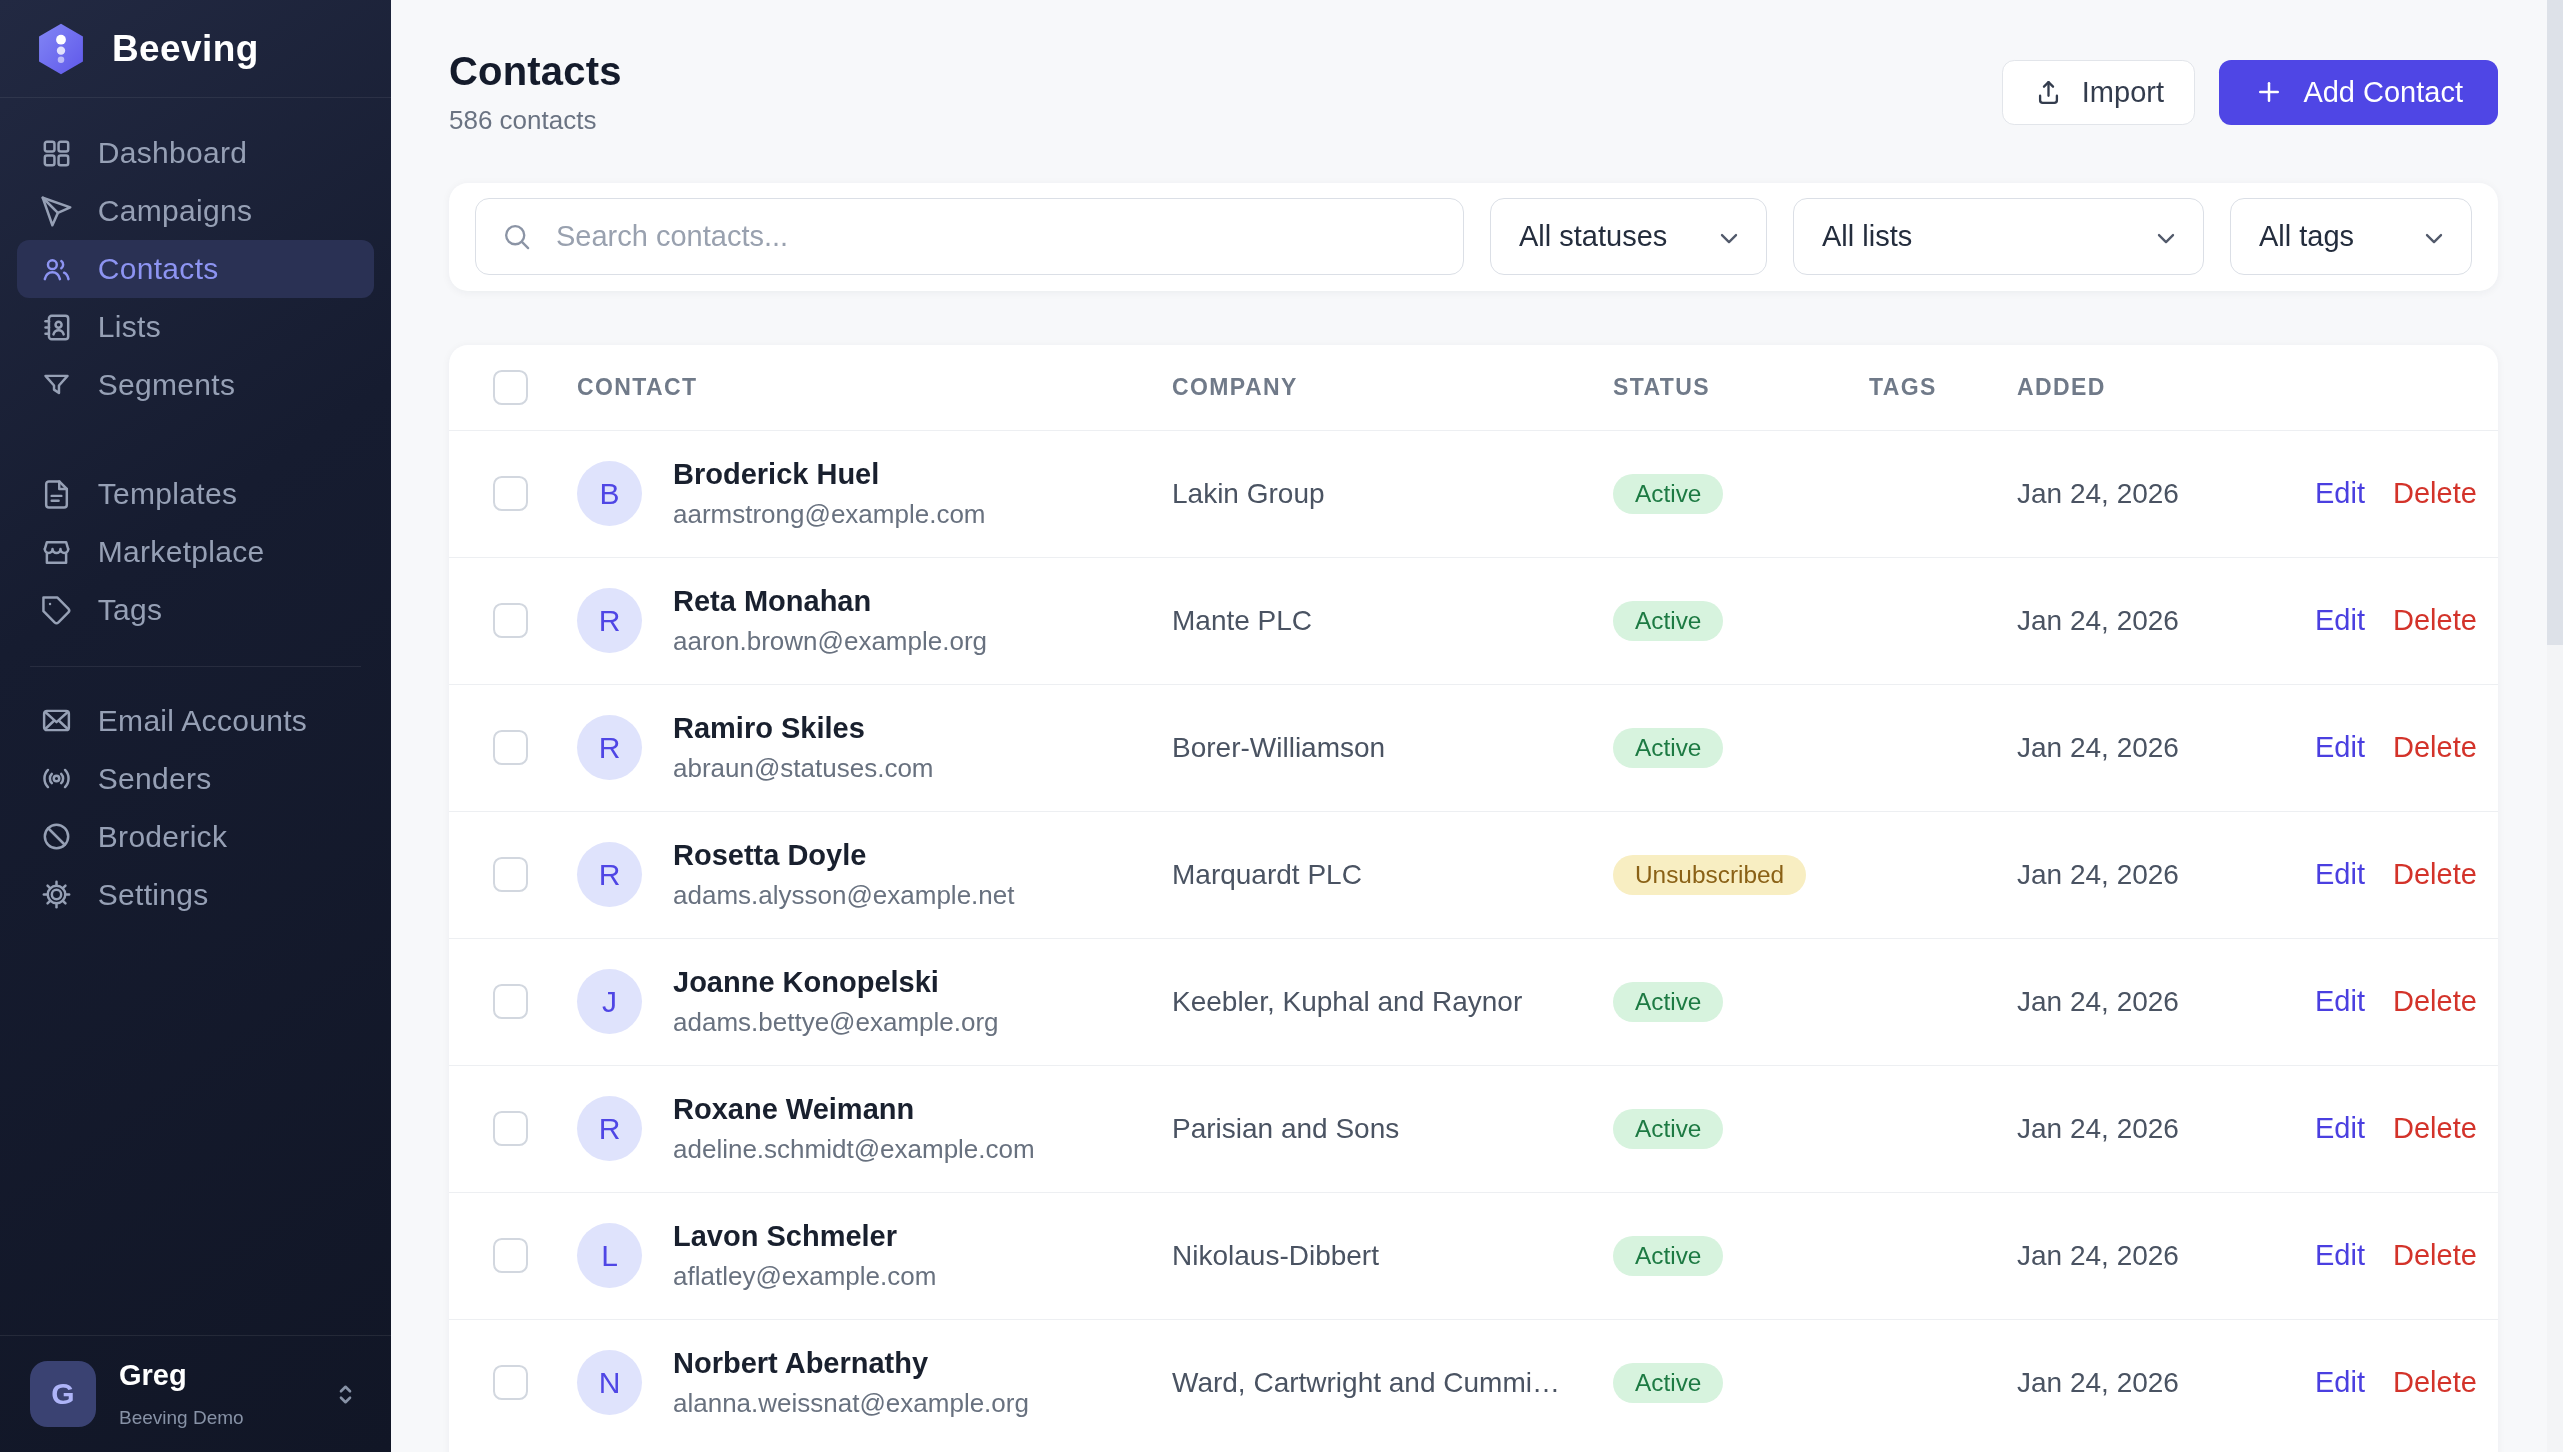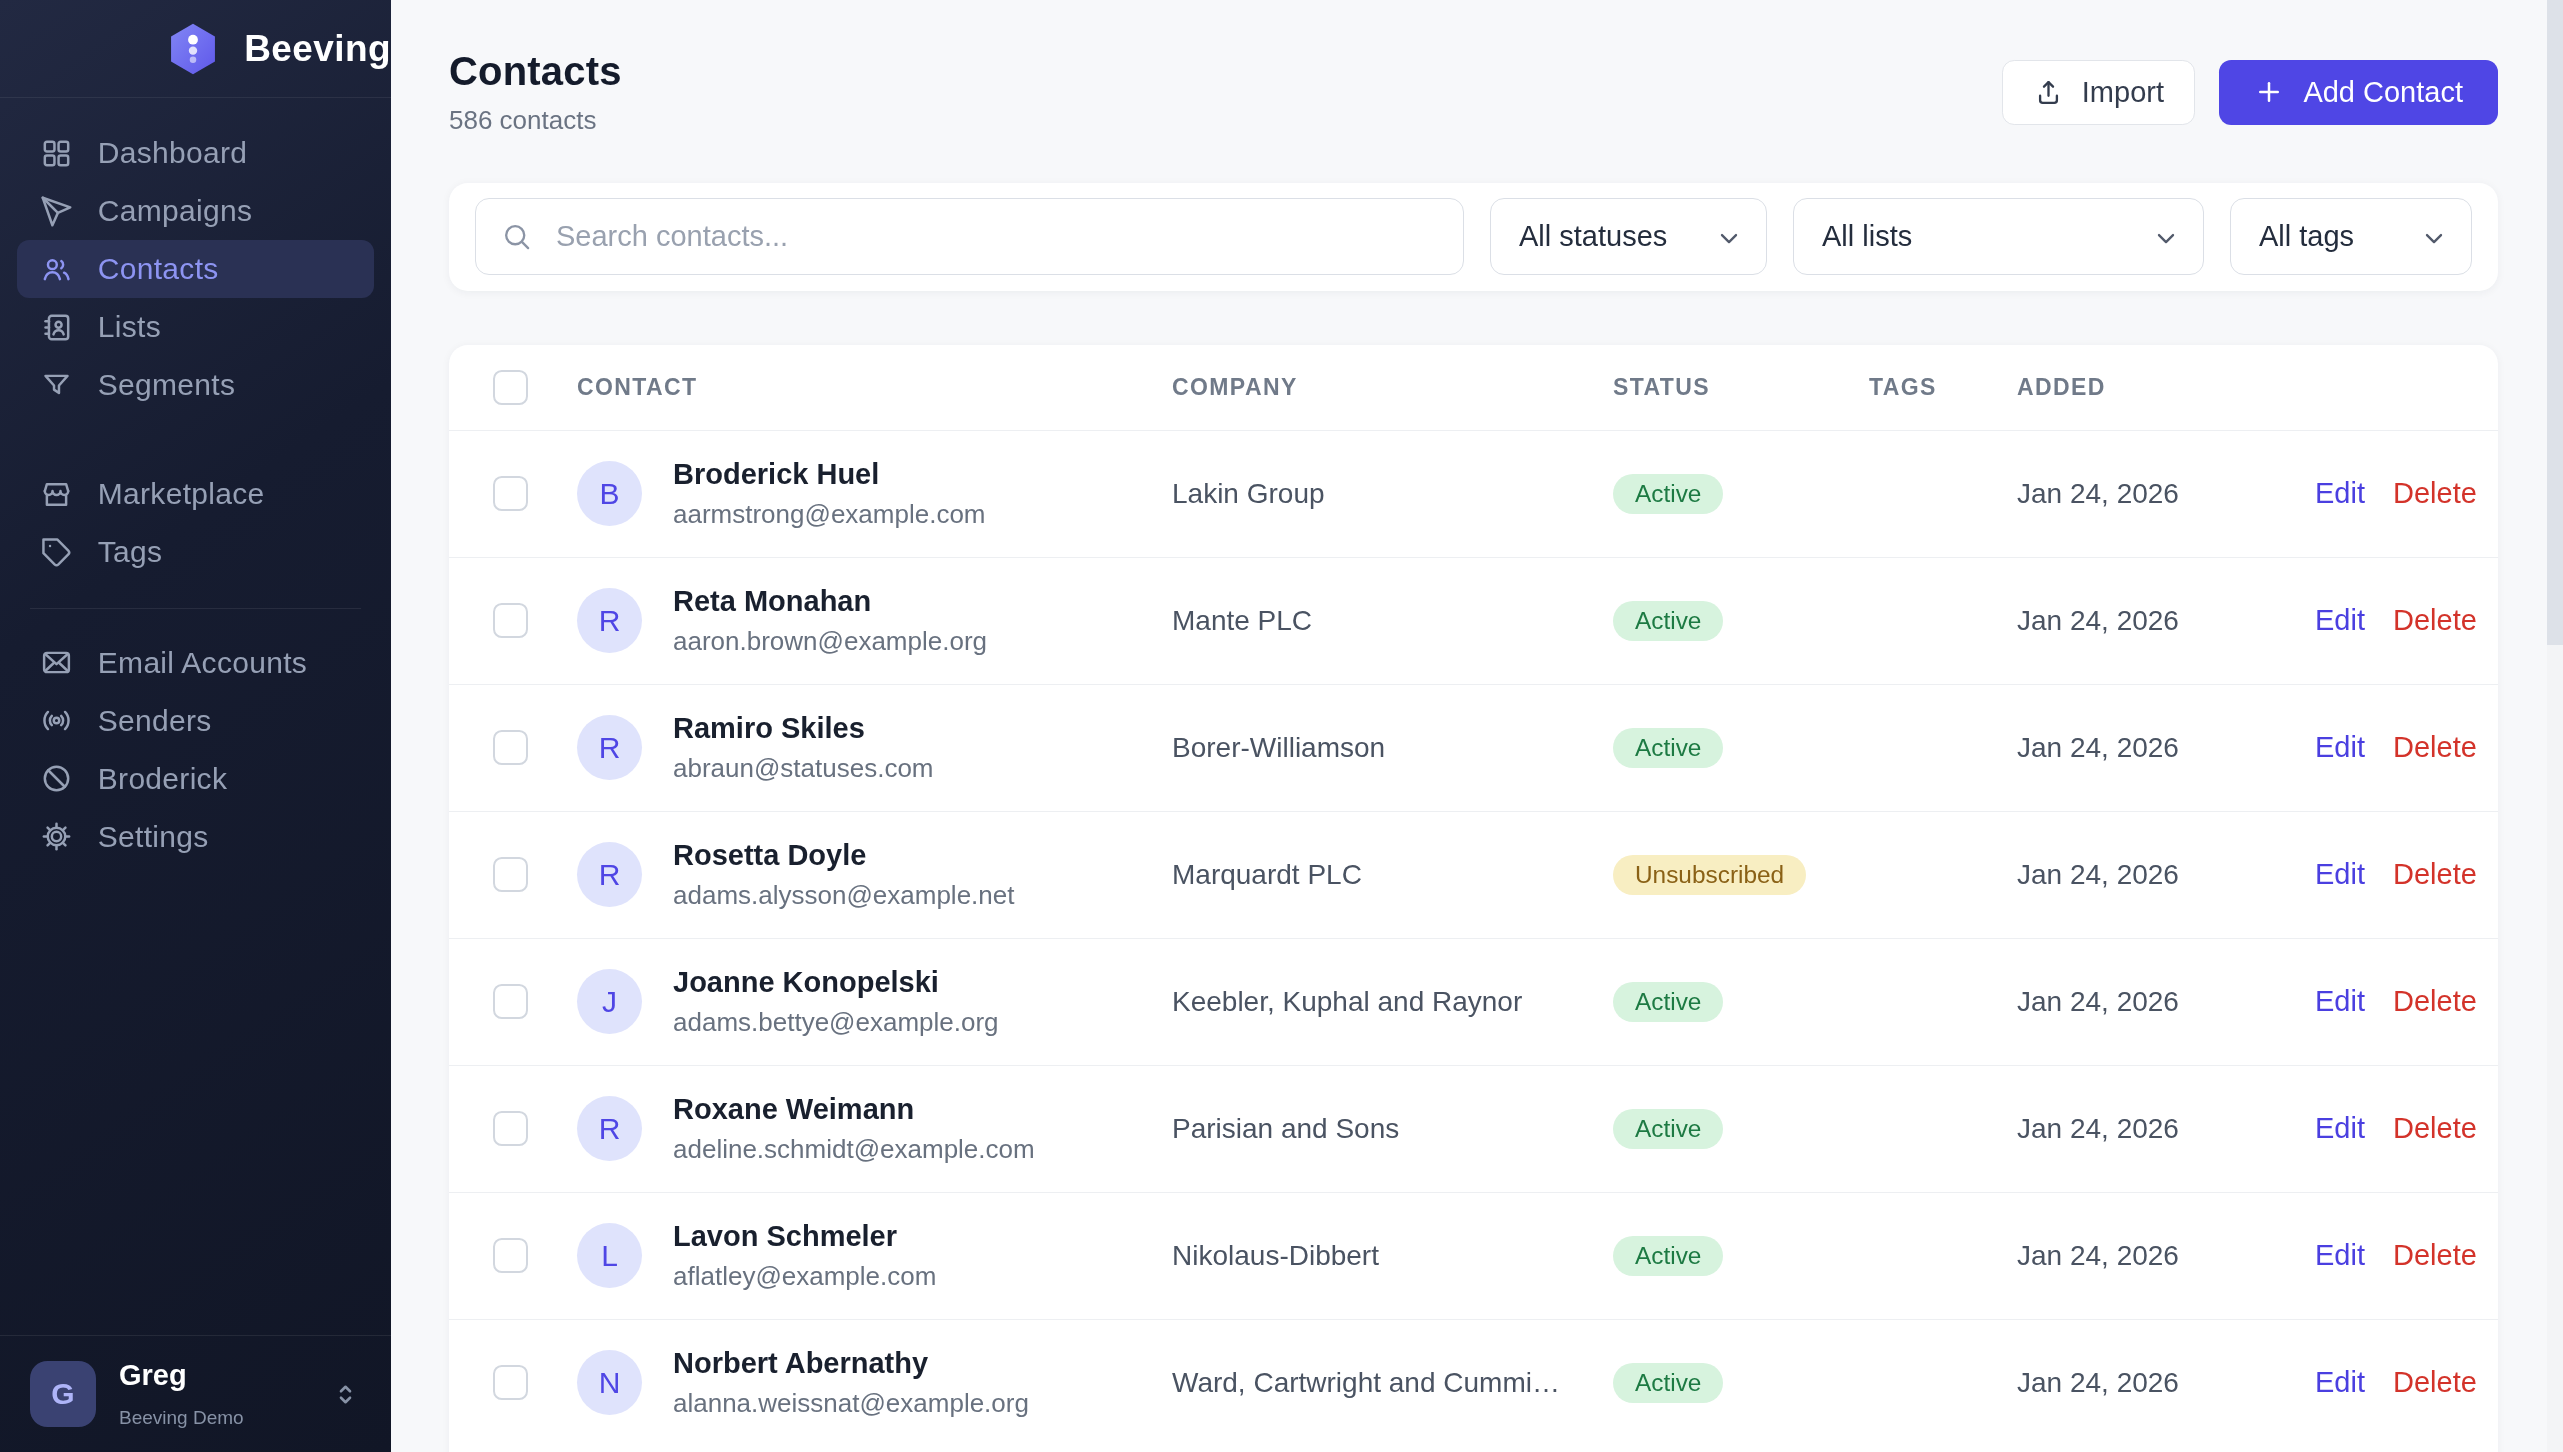--- a/index.html
+++ b/index.html
@@ -4,21 +4,21 @@
 <style>
   * { margin:0; padding:0; box-sizing:border-box; }
   html,body { width:2563px; height:1452px; overflow:hidden;
     font-family:"Liberation Sans", sans-serif; background:#f7f8fa; }
 
   
   .sidebar { position:absolute; left:0; top:0; width:391px; height:1452px;
     background:linear-gradient(145deg,#222942 0%,#161c30 38%,#111626 100%);
     display:flex; flex-direction:column; }
   .logo-bar { height:98px; flex:0 0 auto; display:flex; align-items:center;
-    gap:23px; border-bottom:1.7px solid rgba(255,255,255,0.07);justify-content:flex-end; }
+    padding-left:33px; gap:23px; border-bottom:1.7px solid rgba(255,255,255,0.07); }
   .logo-hex { width:56px; height:56px; display:flex; }
   .logo-hex svg { width:56px; height:56px; }
   .brand-name { color:#ffffff; font-size:37px; font-weight:700; letter-spacing:0.4px; }
 
   .nav { flex:1 1 auto; padding:26px 17.4px 0 17.4px; }
   .nav-group { margin-bottom:51px; }
   .nav-item { display:flex; align-items:center; gap:24.4px; height:58px;
     padding:0 23px; border-radius:12.2px; color:#96a0b5; cursor:pointer; }
   .nav-item.active { background:#2a3154; color:#8d94f2; }
   .nav-icon { width:33px; height:33px; display:flex; flex:0 0 auto; }
@@ -183,20 +183,31 @@
               <path d="M4 5h16l-6.2 7v5.5l-3.6-2.5v-3L4 5z"></path>
             </svg>
           </span>
           <span class="nav-label">Segments</span>
         </div>
       </div>
       <div class="nav-group">
         <div class="nav-item">
           <span class="nav-icon">
             <svg viewBox="0 0 24 24" fill="none" stroke="currentColor" stroke-width="1.8" stroke-linecap="round" stroke-linejoin="round">
+              <path d="M14 2.5H6.5a2 2 0 0 0-2 2v15a2 2 0 0 0 2 2h11a2 2 0 0 0 2-2V8z"></path>
+              <polyline points="14 2.5 14 8 19.5 8"></polyline>
+              <line x1="8.5" y1="13" x2="15.5" y2="13"></line>
+              <line x1="8.5" y1="16.5" x2="13.5" y2="16.5"></line>
+            </svg>
+          </span>
+          <span class="nav-label">Templates</span>
+        </div>
+        <div class="nav-item">
+          <span class="nav-icon">
+            <svg viewBox="0 0 24 24" fill="none" stroke="currentColor" stroke-width="1.8" stroke-linecap="round" stroke-linejoin="round">
               <path d="M3.5 9.5 5 4.5h14l1.5 5"></path>
               <path d="M3.5 9.5a2.8 2.8 0 0 0 5.6 0a2.9 2.9 0 0 0 5.8 0a2.8 2.8 0 0 0 5.6 0"></path>
               <path d="M5 12.8V19.5h14v-6.7"></path>
             </svg>
           </span>
           <span class="nav-label">Marketplace</span>
         </div>
         <div class="nav-item">
           <span class="nav-icon">
             <svg viewBox="0 0 24 24" fill="none" stroke="currentColor" stroke-width="1.8" stroke-linecap="round" stroke-linejoin="round">

